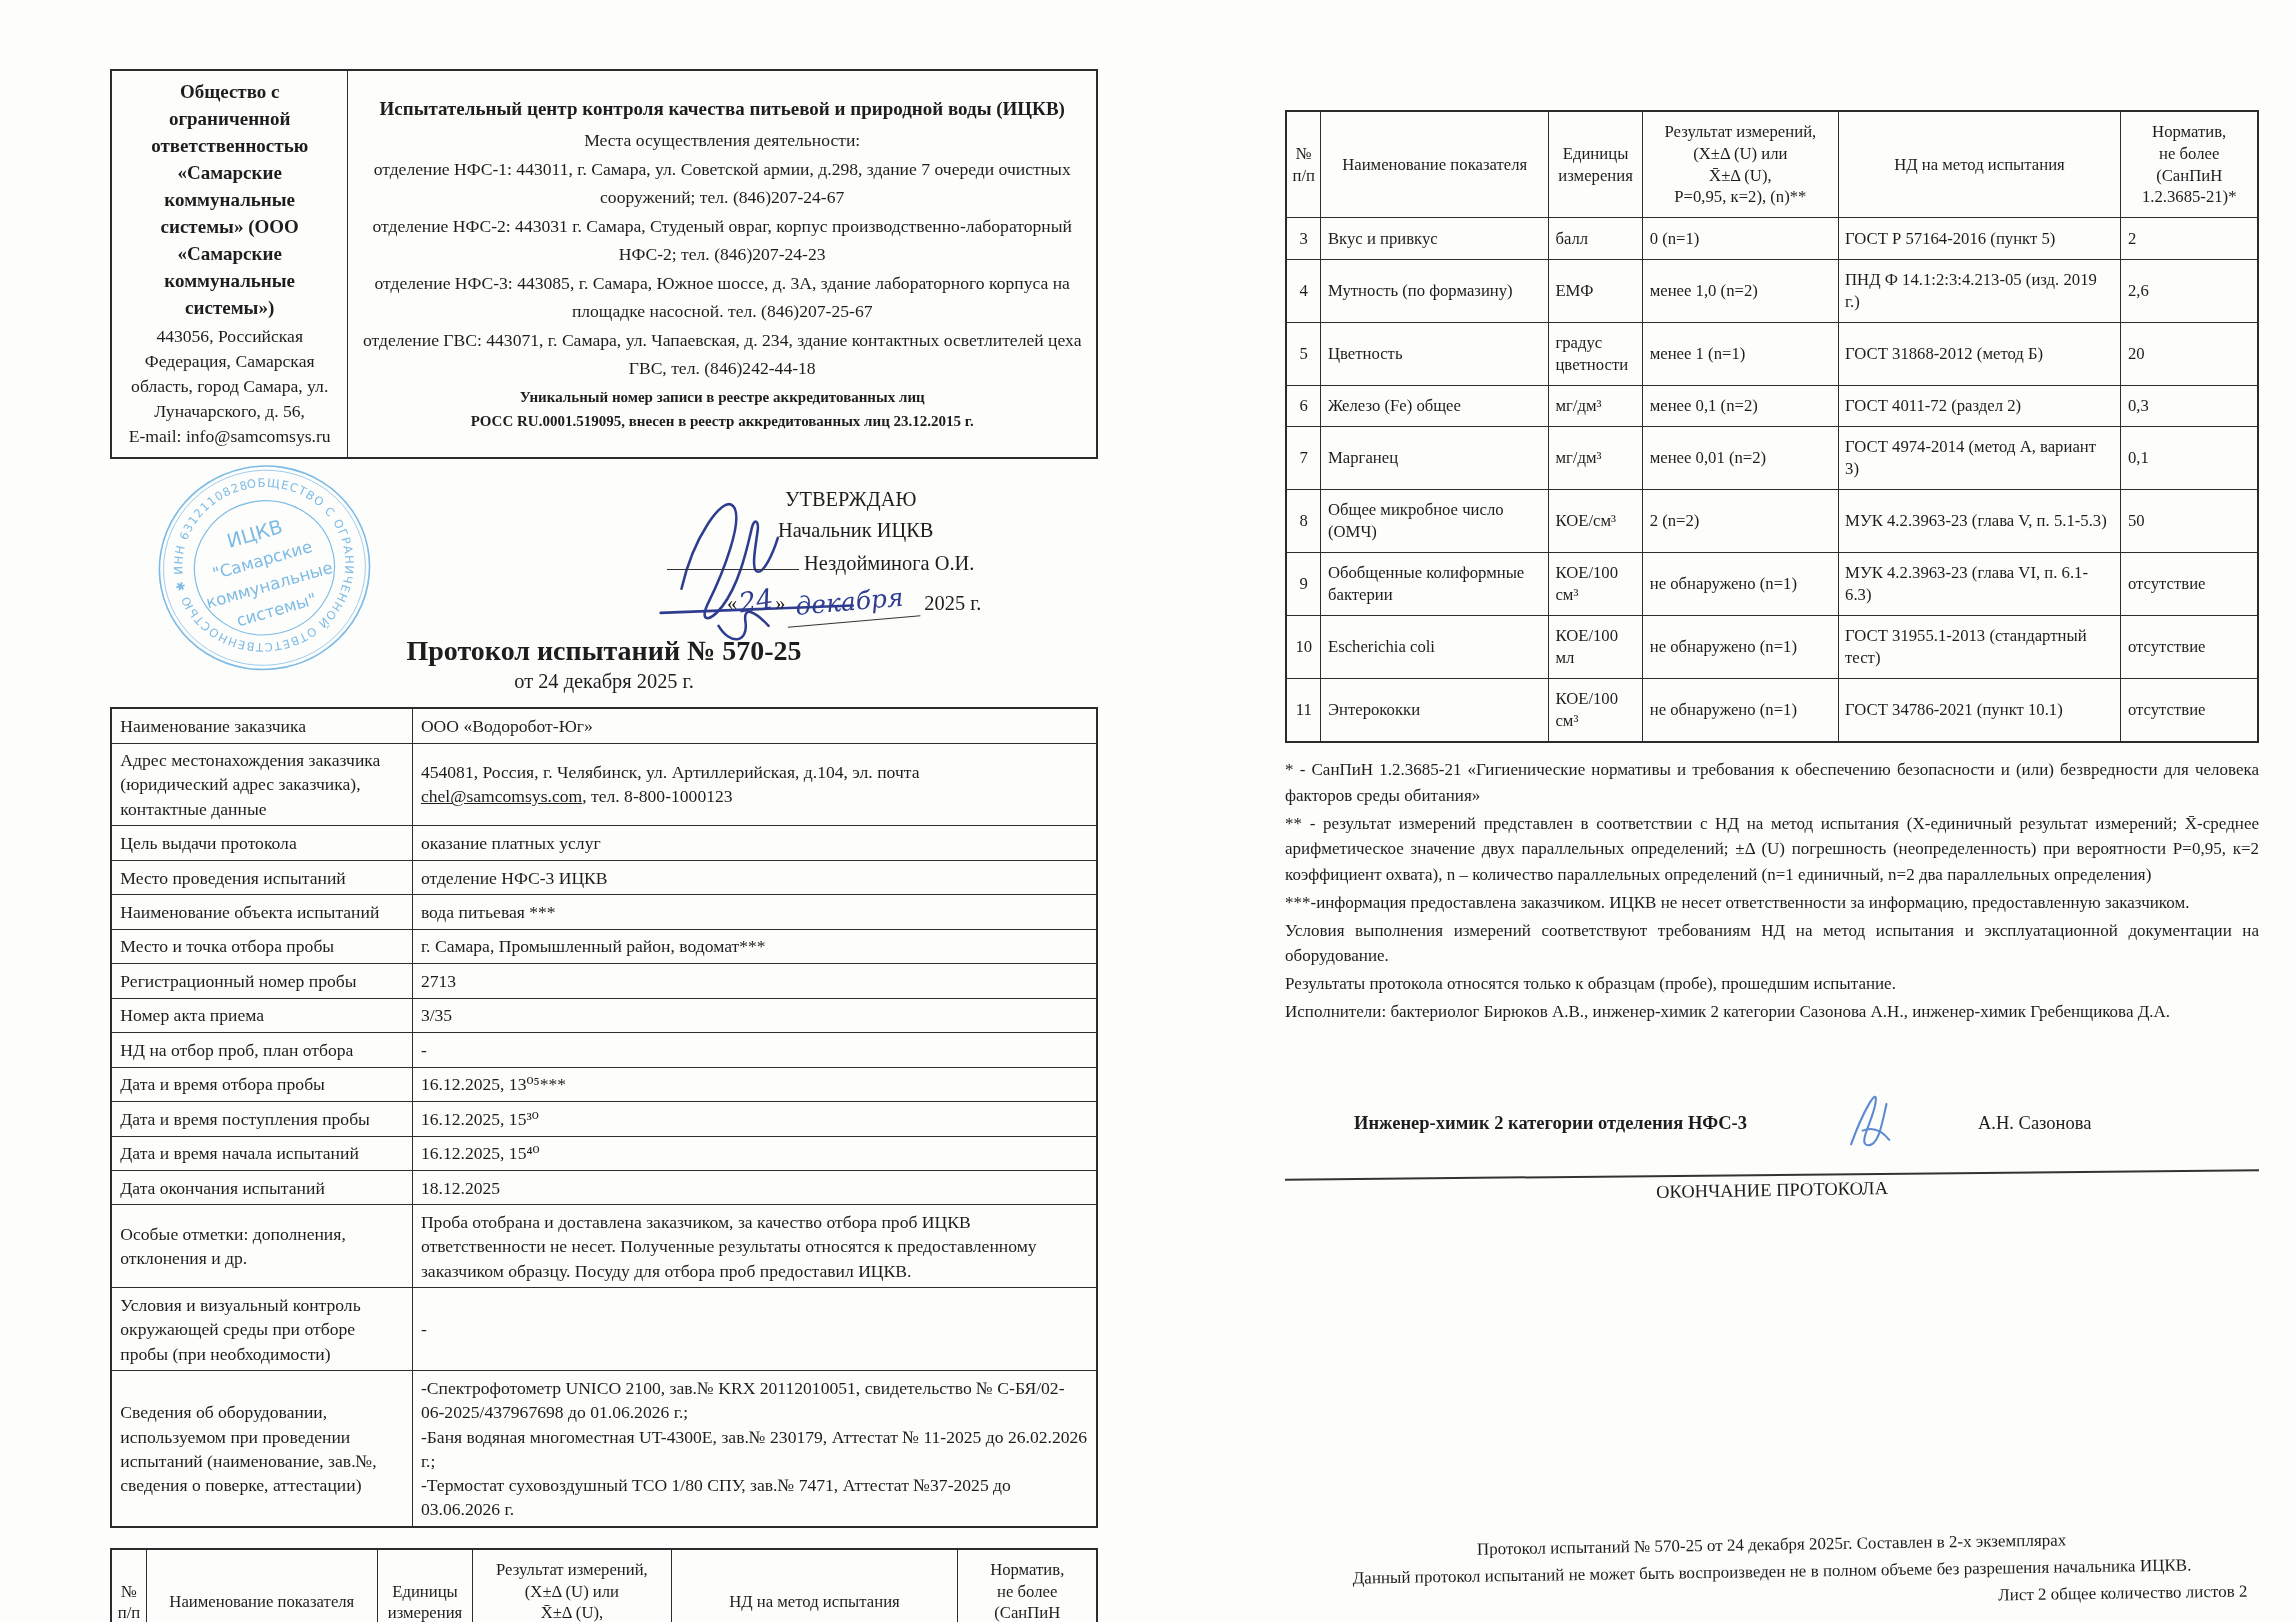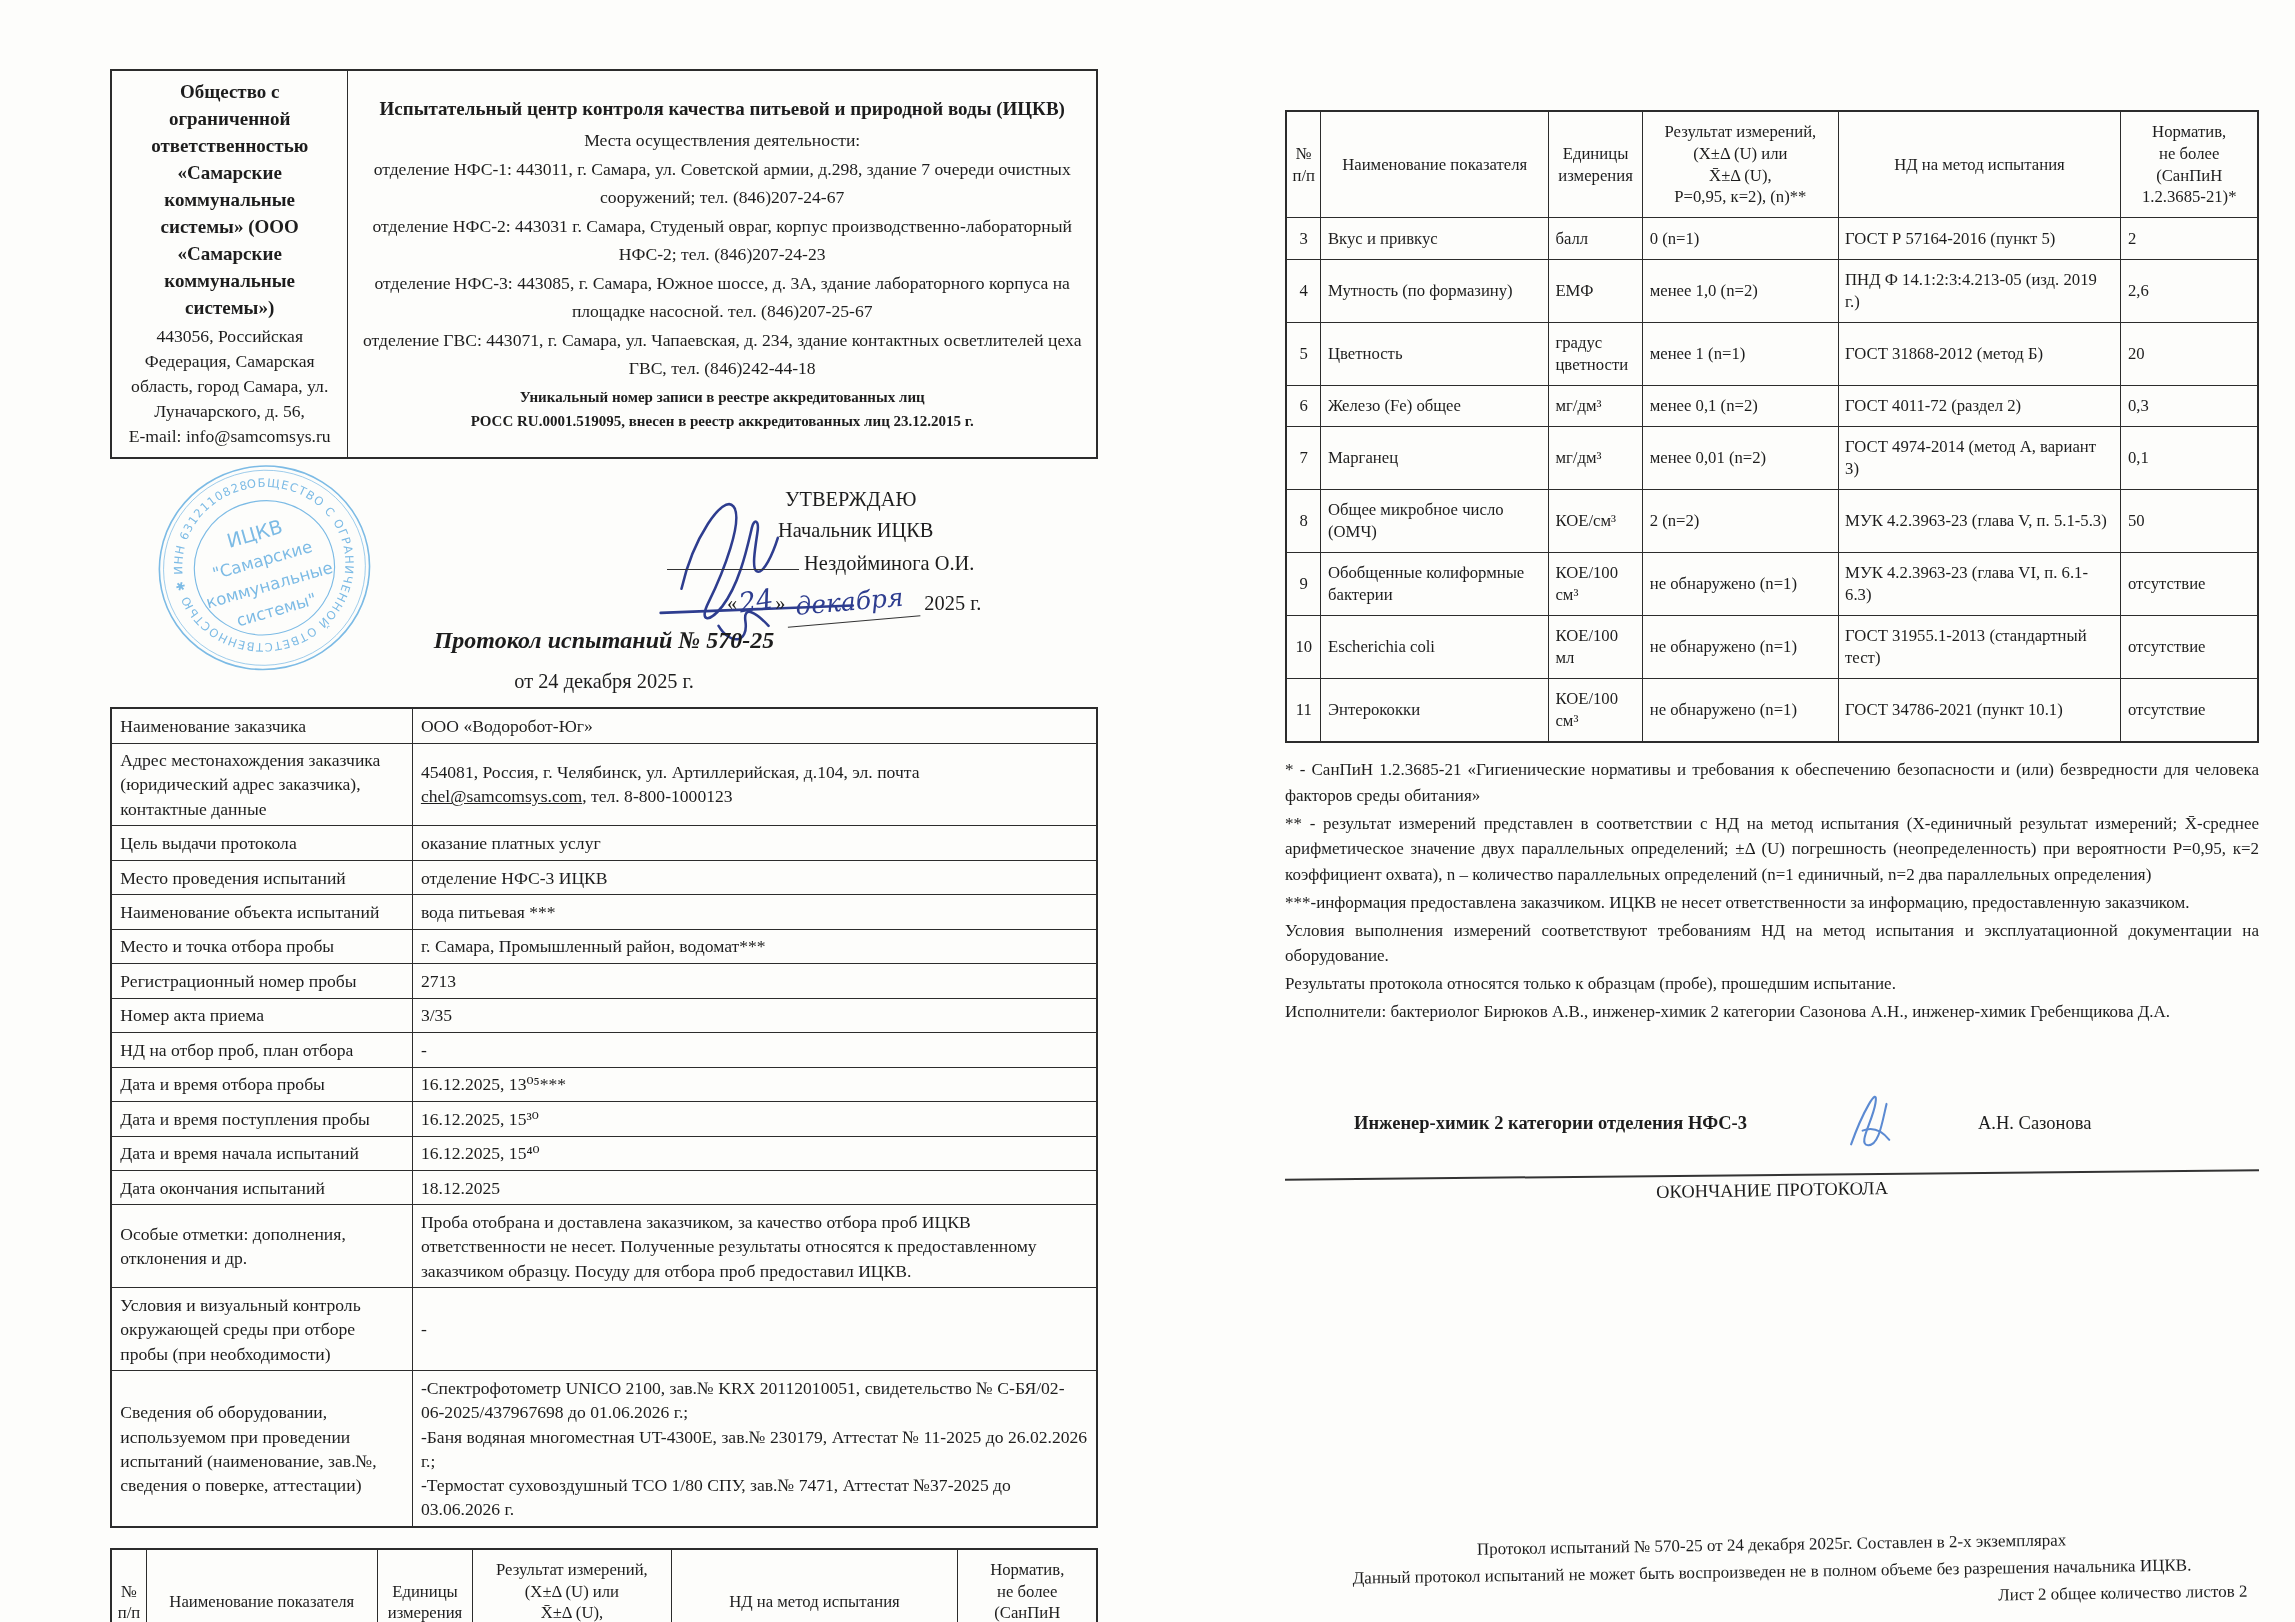--- a/index.html
+++ b/index.html
@@ -33,22 +33,22 @@
   .appr-line2{margin-left:111px;}
   .appr-line3{margin-top:1.9px;}
   .sig-underline{display:inline-block; width:132px; border-bottom:1.9px solid #333; height:21px;}
   .appr-date{margin-left:60px; margin-top:2.8px;}
   .ink{color:var(--ink_blue,#2e3d8f); font-style:italic; font-family:"DejaVu Serif",serif;}
   .hand-day{display:inline-block; font-size:27px; transform:rotate(-9deg); margin:0 1.9px;}
   .hand-month{display:inline-block; font-size:25px; transform:rotate(-5deg); border-bottom:1.9px solid #333; padding:0 15.7px 0.9px 9.3px; margin:0 4.6px 0 0.9px;}
   .sig-big{position:absolute; left:539px; top:14px; width:241px; height:176px; pointer-events:none;}
   
   .title-block{position:absolute; left:0; bottom:0; width:100%; text-align:center;}
-  .title-l1{font-size:24px; font-weight:bold;font-style:italic;}
-  .title-l2{font-size:20.4px; margin-top:16px;}
+  .title-l1{font-size:28px; font-weight:bold;}
+  .title-l2{font-size:20.4px; margin-top:3px;}
   
   .details{width:100%; margin-top:14px; border:2.3px solid #2c2c2c; table-layout:fixed;}
   .details th,.details td{border:1.9px solid #2c2c2c; font-size:17.6px; font-weight:normal; text-align:left; vertical-align:middle; padding:4.6px 8.3px; line-height:1.38;}
   .details th{width:283px;}
   .details td{white-space:pre-line;}
   
   .results{width:100%; border:2.3px solid #2c2c2c; table-layout:fixed;}
   .results th,.results td{border:1.9px solid #2c2c2c; font-size:16.7px; font-weight:normal; vertical-align:middle; line-height:1.3; padding:6.5px 6.5px;}
   .results thead th{text-align:center; white-space:pre-line; padding:9.3px 3.7px;}
   .results td{text-align:left;}

